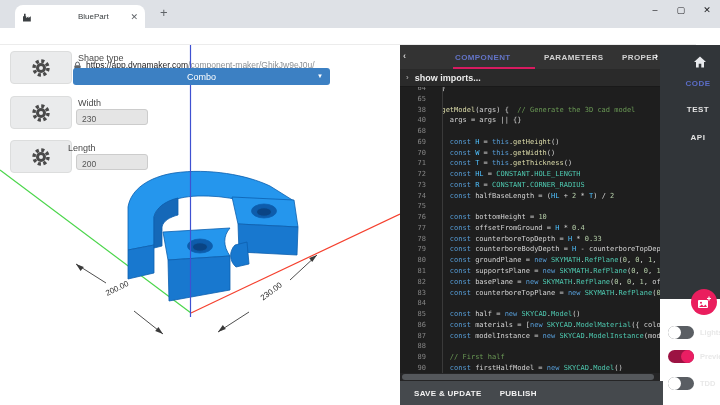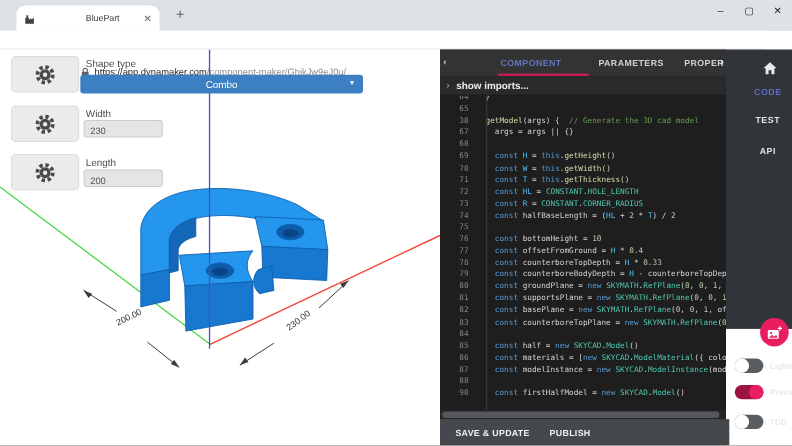--- a/index.html
+++ b/index.html
@@ -187,21 +187,21 @@
 
   <span class="lbl" style="left:78px;top:53px">Shape type</span>
   <div class="dd">
     <span>Combo</span>
     <span class="caret">▼</span>
   </div>
   <span class="lbl" style="left:78px;top:98px">Width</span>
   <div class="inp" style="top:109px">
       <span>230</span>
     </div>
-  <span class="lbl" style="left:78px;top:143px">Length</span>
+  <span class="lbl" style="left:68px;top:143px">Length</span>
   <div class="inp" style="top:154px">
       <span>200</span>
     </div>
 
   <div class="ep">
     <div class="etabbar">
       <span class="chev chev-l">‹</span>
       <span class="etab active" style="left:55px">COMPONENT</span>
       <span class="etab" style="left:144px">PARAMETERS</span>
       <span class="etab" style="left:222px">PROPER</span>
@@ -210,21 +210,21 @@
     </div>
     <div class="imports">
       <span class="ichev">›</span>
       <span class="txt">show imports...</span>
     </div>
     <div id="code-lines" style="padding-top: 0px;">
         <div class="guide"></div>
         <div class="code-line" style="margin-top: -4px;"><span class="ln">64</span><span class="code"><span class="tk-p">  }</span></span></div>
         <div class="code-line"><span class="ln">65</span><span class="code"></span></div>
         <div class="code-line"><span class="ln">38</span><span class="code"><span class="tk-p">  </span><span class="tk-f">getModel</span><span class="tk-p">(args) {  </span><span class="tk-m">// Generate the 3D cad model</span></span></div>
-        <div class="code-line"><span class="ln">67</span><span class="code"><span class="tk-p">    args = args || {}</span></span></div>
+        <div class="code-line"><span class="ln">40</span><span class="code"><span class="tk-p">    args = args || {}</span></span></div>
         <div class="code-line"><span class="ln">68</span><span class="code"></span></div>
         <div class="code-line"><span class="ln">69</span><span class="code"><span class="tk-p">    </span><span class="tk-k">const</span><span class="tk-p"> </span><span class="tk-v">H</span><span class="tk-p"> = </span><span class="tk-k">this</span><span class="tk-p">.</span><span class="tk-f">getHeight</span><span class="tk-p">()</span></span></div>
         <div class="code-line"><span class="ln">70</span><span class="code"><span class="tk-p">    </span><span class="tk-k">const</span><span class="tk-p"> </span><span class="tk-v">W</span><span class="tk-p"> = </span><span class="tk-k">this</span><span class="tk-p">.</span><span class="tk-f">getWidth</span><span class="tk-p">()</span></span></div>
         <div class="code-line"><span class="ln">71</span><span class="code"><span class="tk-p">    </span><span class="tk-k">const</span><span class="tk-p"> </span><span class="tk-v">T</span><span class="tk-p"> = </span><span class="tk-k">this</span><span class="tk-p">.</span><span class="tk-f">getThickness</span><span class="tk-p">()</span></span></div>
         <div class="code-line"><span class="ln">72</span><span class="code"><span class="tk-p">    </span><span class="tk-k">const</span><span class="tk-p"> </span><span class="tk-v">HL</span><span class="tk-p"> = </span><span class="tk-c">CONSTANT</span><span class="tk-p">.</span><span class="tk-c">HOLE_LENGTH</span></span></div>
         <div class="code-line"><span class="ln">73</span><span class="code"><span class="tk-p">    </span><span class="tk-k">const</span><span class="tk-p"> </span><span class="tk-v">R</span><span class="tk-p"> = </span><span class="tk-c">CONSTANT</span><span class="tk-p">.</span><span class="tk-c">CORNER_RADIUS</span></span></div>
         <div class="code-line"><span class="ln">74</span><span class="code"><span class="tk-p">    </span><span class="tk-k">const</span><span class="tk-p"> halfBaseLength = (</span><span class="tk-v">HL</span><span class="tk-p"> + </span><span class="tk-n">2</span><span class="tk-p"> * </span><span class="tk-v">T</span><span class="tk-p">) / </span><span class="tk-n">2</span></span></div>
         <div class="code-line"><span class="ln">75</span><span class="code"></span></div>
         <div class="code-line"><span class="ln">76</span><span class="code"><span class="tk-p">    </span><span class="tk-k">const</span><span class="tk-p"> bottomHeight = </span><span class="tk-n">10</span></span></div>
         <div class="code-line"><span class="ln">77</span><span class="code"><span class="tk-p">    </span><span class="tk-k">const</span><span class="tk-p"> offsetFromGround = </span><span class="tk-v">H</span><span class="tk-p"> * </span><span class="tk-n">0.4</span></span></div>
@@ -232,20 +232,21 @@
         <div class="code-line"><span class="ln">79</span><span class="code"><span class="tk-p">    </span><span class="tk-k">const</span><span class="tk-p"> counterboreBodyDepth = </span><span class="tk-v">H</span><span class="tk-p"> - counterboreTopDepth</span></span></div>
         <div class="code-line"><span class="ln">80</span><span class="code"><span class="tk-p">    </span><span class="tk-k">const</span><span class="tk-p"> groundPlane = </span><span class="tk-k">new</span><span class="tk-p"> </span><span class="tk-c">SKYMATH</span><span class="tk-p">.</span><span class="tk-c">RefPlane</span><span class="tk-p">(</span><span class="tk-n">0</span><span class="tk-p">, </span><span class="tk-n">0</span><span class="tk-p">, </span><span class="tk-n">1</span><span class="tk-p">, </span></span></div>
         <div class="code-line"><span class="ln">81</span><span class="code"><span class="tk-p">    </span><span class="tk-k">const</span><span class="tk-p"> supportsPlane = </span><span class="tk-k">new</span><span class="tk-p"> </span><span class="tk-c">SKYMATH</span><span class="tk-p">.</span><span class="tk-c">RefPlane</span><span class="tk-p">(</span><span class="tk-n">0</span><span class="tk-p">, </span><span class="tk-n">0</span><span class="tk-p">, </span><span class="tk-n">1</span></span></div>
         <div class="code-line"><span class="ln">82</span><span class="code"><span class="tk-p">    </span><span class="tk-k">const</span><span class="tk-p"> basePlane = </span><span class="tk-k">new</span><span class="tk-p"> </span><span class="tk-c">SKYMATH</span><span class="tk-p">.</span><span class="tk-c">RefPlane</span><span class="tk-p">(</span><span class="tk-n">0</span><span class="tk-p">, </span><span class="tk-n">0</span><span class="tk-p">, </span><span class="tk-n">1</span><span class="tk-p">, offsetFromGround)</span></span></div>
         <div class="code-line"><span class="ln">83</span><span class="code"><span class="tk-p">    </span><span class="tk-k">const</span><span class="tk-p"> counterboreTopPlane = </span><span class="tk-k">new</span><span class="tk-p"> </span><span class="tk-c">SKYMATH</span><span class="tk-p">.</span><span class="tk-c">RefPlane</span><span class="tk-p">(</span><span class="tk-n">0</span></span></div>
         <div class="code-line"><span class="ln">84</span><span class="code"></span></div>
         <div class="code-line"><span class="ln">85</span><span class="code"><span class="tk-p">    </span><span class="tk-k">const</span><span class="tk-p"> half = </span><span class="tk-k">new</span><span class="tk-p"> </span><span class="tk-c">SKYCAD</span><span class="tk-p">.</span><span class="tk-c">Model</span><span class="tk-p">()</span></span></div>
         <div class="code-line"><span class="ln">86</span><span class="code"><span class="tk-p">    </span><span class="tk-k">const</span><span class="tk-p"> materials = [</span><span class="tk-k">new</span><span class="tk-p"> </span><span class="tk-c">SKYCAD</span><span class="tk-p">.</span><span class="tk-c">ModelMaterial</span><span class="tk-p">({ color: materialColor })]</span></span></div>
         <div class="code-line"><span class="ln">87</span><span class="code"><span class="tk-p">    </span><span class="tk-k">const</span><span class="tk-p"> modelInstance = </span><span class="tk-k">new</span><span class="tk-p"> </span><span class="tk-c">SKYCAD</span><span class="tk-p">.</span><span class="tk-c">ModelInstance</span><span class="tk-p">(model, { materials })</span></span></div>
         <div class="code-line"><span class="ln">88</span><span class="code"></span></div>
+        <div class="code-line"><span class="ln">89</span><span class="code"><span class="tk-p">    </span><span class="tk-m">// First half</span></span></div>
         <div class="code-line"><span class="ln">90</span><span class="code"><span class="tk-p">    </span><span class="tk-k">const</span><span class="tk-p"> firstHalfModel = </span><span class="tk-k">new</span><span class="tk-p"> </span><span class="tk-c">SKYCAD</span><span class="tk-p">.</span><span class="tk-c">Model</span><span class="tk-p">()</span></span></div>
       </div>
     <div class="hscroll">
       <div class="hthumb"></div>
     </div>
   </div>
 
   <div class="sidebar">
     <svg class="homeico" width="16" height="15" viewBox="0 0 16 15">
       <path d="M2,8 L8,2.5 L14,8 L12,8 L12,13.5 L9.3,13.5 L9.3,9.8 L6.7,9.8 L6.7,13.5 L4,13.5 L4,8 Z" fill="#e8eaed"></path>

